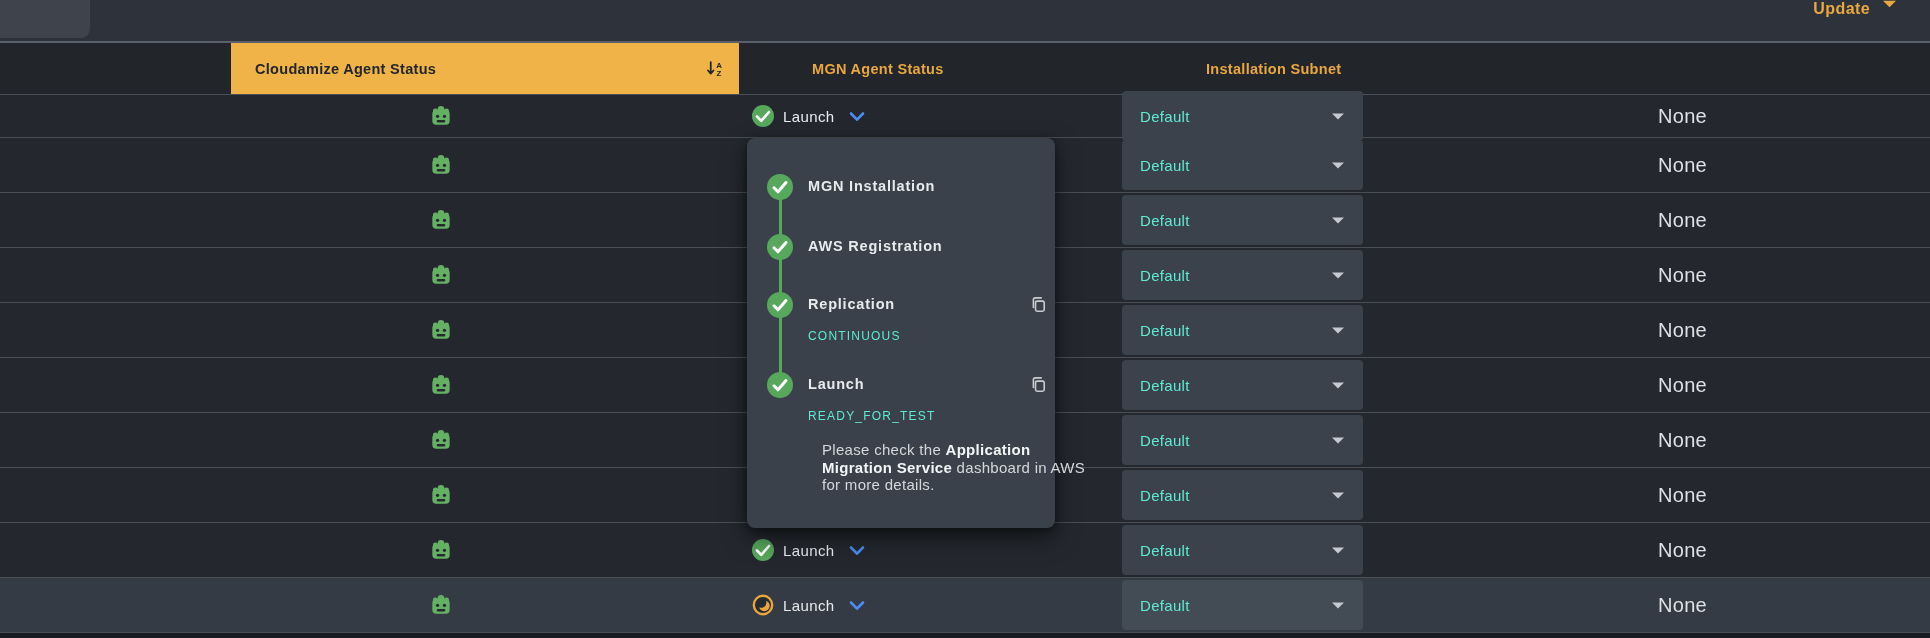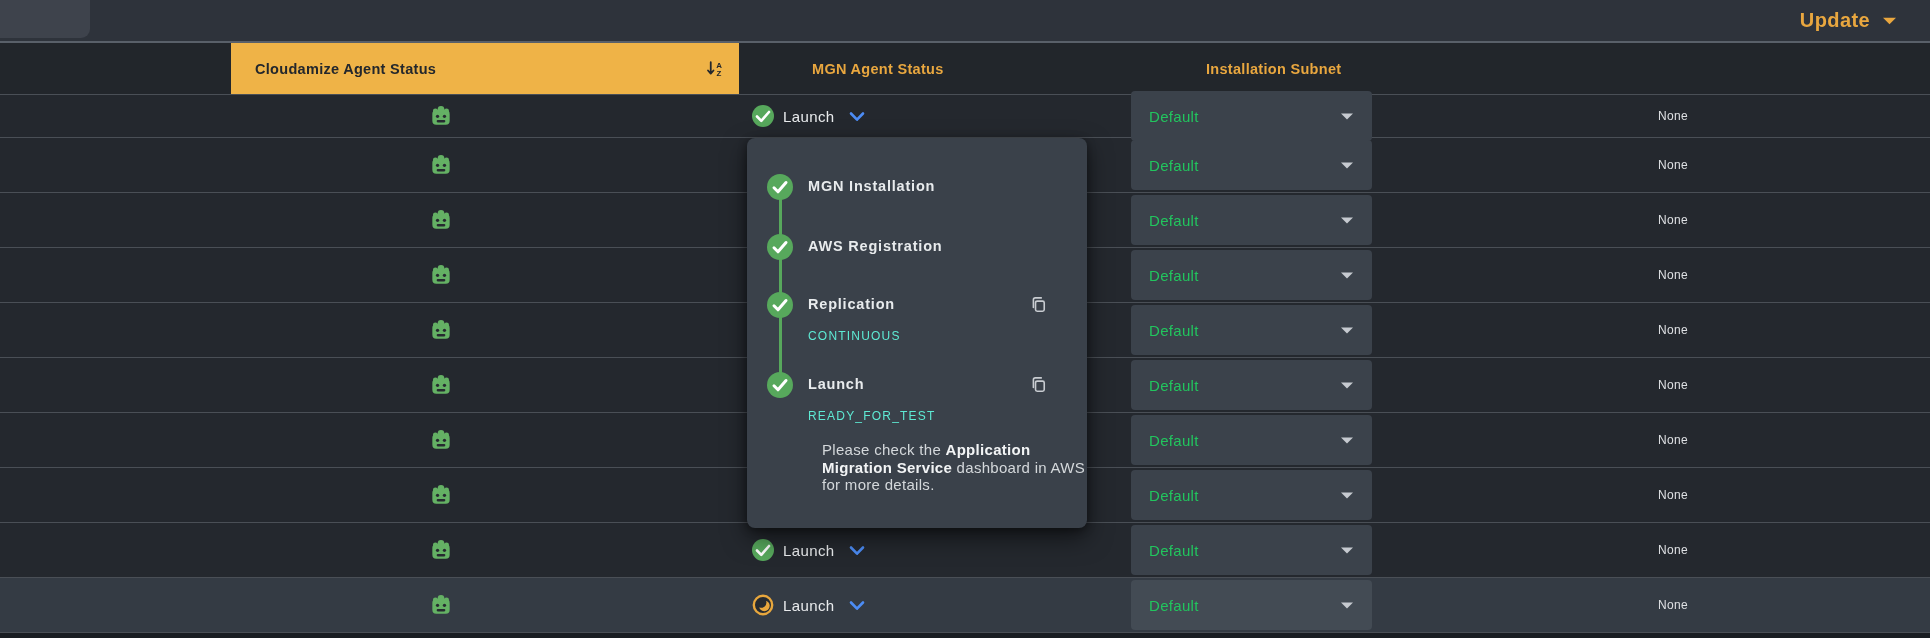--- a/index.html
+++ b/index.html
@@ -9,54 +9,54 @@
     background:#24282e; color:#e9ebed; position:relative;
   }
   
   .topbar { position:relative; height:43px; background:#2e333b; border-bottom:2px solid #596069; }
   .topbar .tab {
     position:absolute; left:0; top:0; width:90px; height:38px;
     background:#3e434c; border-radius:0 0 9px 0;
   }
   .update-btn {
     position:absolute; right:34px; top:0; height:41px;
-    display:flex; align-items:center; gap:13px; cursor:pointer;
-    color:#e9a73f; font-size:20px; font-weight:600; letter-spacing:.4px;
+    display:flex; gap:13px; cursor:pointer;
+    color:#e9a73f; font-size:16px; font-weight:600; letter-spacing:.4px;
     background:none; border:none; font-family:inherit;
   }
   
   .header-row { display:flex; height:51px; background:#22262b; align-items:stretch; }
   .hc { display:flex; align-items:center; font-size:14.5px; font-weight:700; letter-spacing:.3px; color:#e9a73f;margin-left:32px; }
   .hc0 { width:167px; }
   .hc1 { width:508px; background:#efb347; color:#23272c; justify-content:space-between; padding:0 14px 0 24px; cursor:pointer; }
   .hc2 { width:385px; padding-left:41px; cursor:pointer; }
   .hc3 { width:340px; padding-left:18px; cursor:pointer; }
   .hc4 { width:530px; padding-left:60px; cursor:pointer; }
   
   .row { display:flex; height:55px; background:#24282e; border-top:1px solid #4a4f56; align-items:center; }
   .row.first { height:43px; }
   .row.hl { background:#343b44; }
   .c0 { width:167px; }
   .c1 { width:508px; padding-left:261px; display:flex; align-items:center; }
   .c2 { width:385px; padding-left:77px; display:flex; align-items:center; }
   .c3 { width:340px; padding-left:62px; display:flex; align-items:center; }
-  .c4 { width:530px; padding-left:258px; display:flex; align-items:center; font-size:12px; color:#dee0e3; letter-spacing:.3px; }
+  .c4 { width:530px; padding-left:258px; display:flex; align-items:center; font-size:20px; color:#dee0e3; letter-spacing:.3px; }
   .status-wrap { display:flex; align-items:center; gap:9px; background:none; border:none; cursor:pointer; font-family:inherit; }
   .status-label { font-size:15px; color:#e9ebed; letter-spacing:.4px; margin-right:5px; }
   .circle-badge { width:22px; height:22px; border-radius:50%; background:#57a85c; display:flex; align-items:center; justify-content:center; }
   .dropdown {
     width:241px; height:50px; background:#3b424b; border-radius:4px; border:none; cursor:pointer;
     display:flex; align-items:center; justify-content:space-between; padding:0 19px 0 18px;
-    color:#22c55e; font-size:15px; letter-spacing:.3px; font-family:inherit;margin-left:9px;
+    color:#5eead4; font-size:15px; letter-spacing:.3px; font-family:inherit;
   }
   .row.hl .dropdown { background:#434b54; }
   .bottom-strip { height:6px; background:#191d22; border-top:1px solid #4a4f56; }
   
   .popup {
-    position:absolute; left:747px; top:138px; width:340px; height:390px;
+    position:absolute; left:747px; top:138px; width:308px; height:390px;
     background:#3a414a; border-radius:8px; z-index:5;
     box-shadow:0 10px 24px rgba(0,0,0,.5), 0 2px 8px rgba(0,0,0,.4);
   }
   .pline { position:absolute; left:31.5px; top:49px; width:3px; height:198px; background:#57a85c; }
   .step { position:absolute; left:0; width:100%; height:0; }
   .step-circle {
     position:absolute; left:20px; top:-13px; width:26px; height:26px; border-radius:50%;
     background:#57a85c; display:flex; align-items:center; justify-content:center;
   }
   .step-label { position:absolute; left:61px; top:-9px; font-size:14.5px; font-weight:600; letter-spacing:.8px; color:#e8ebed; white-space:nowrap; }

